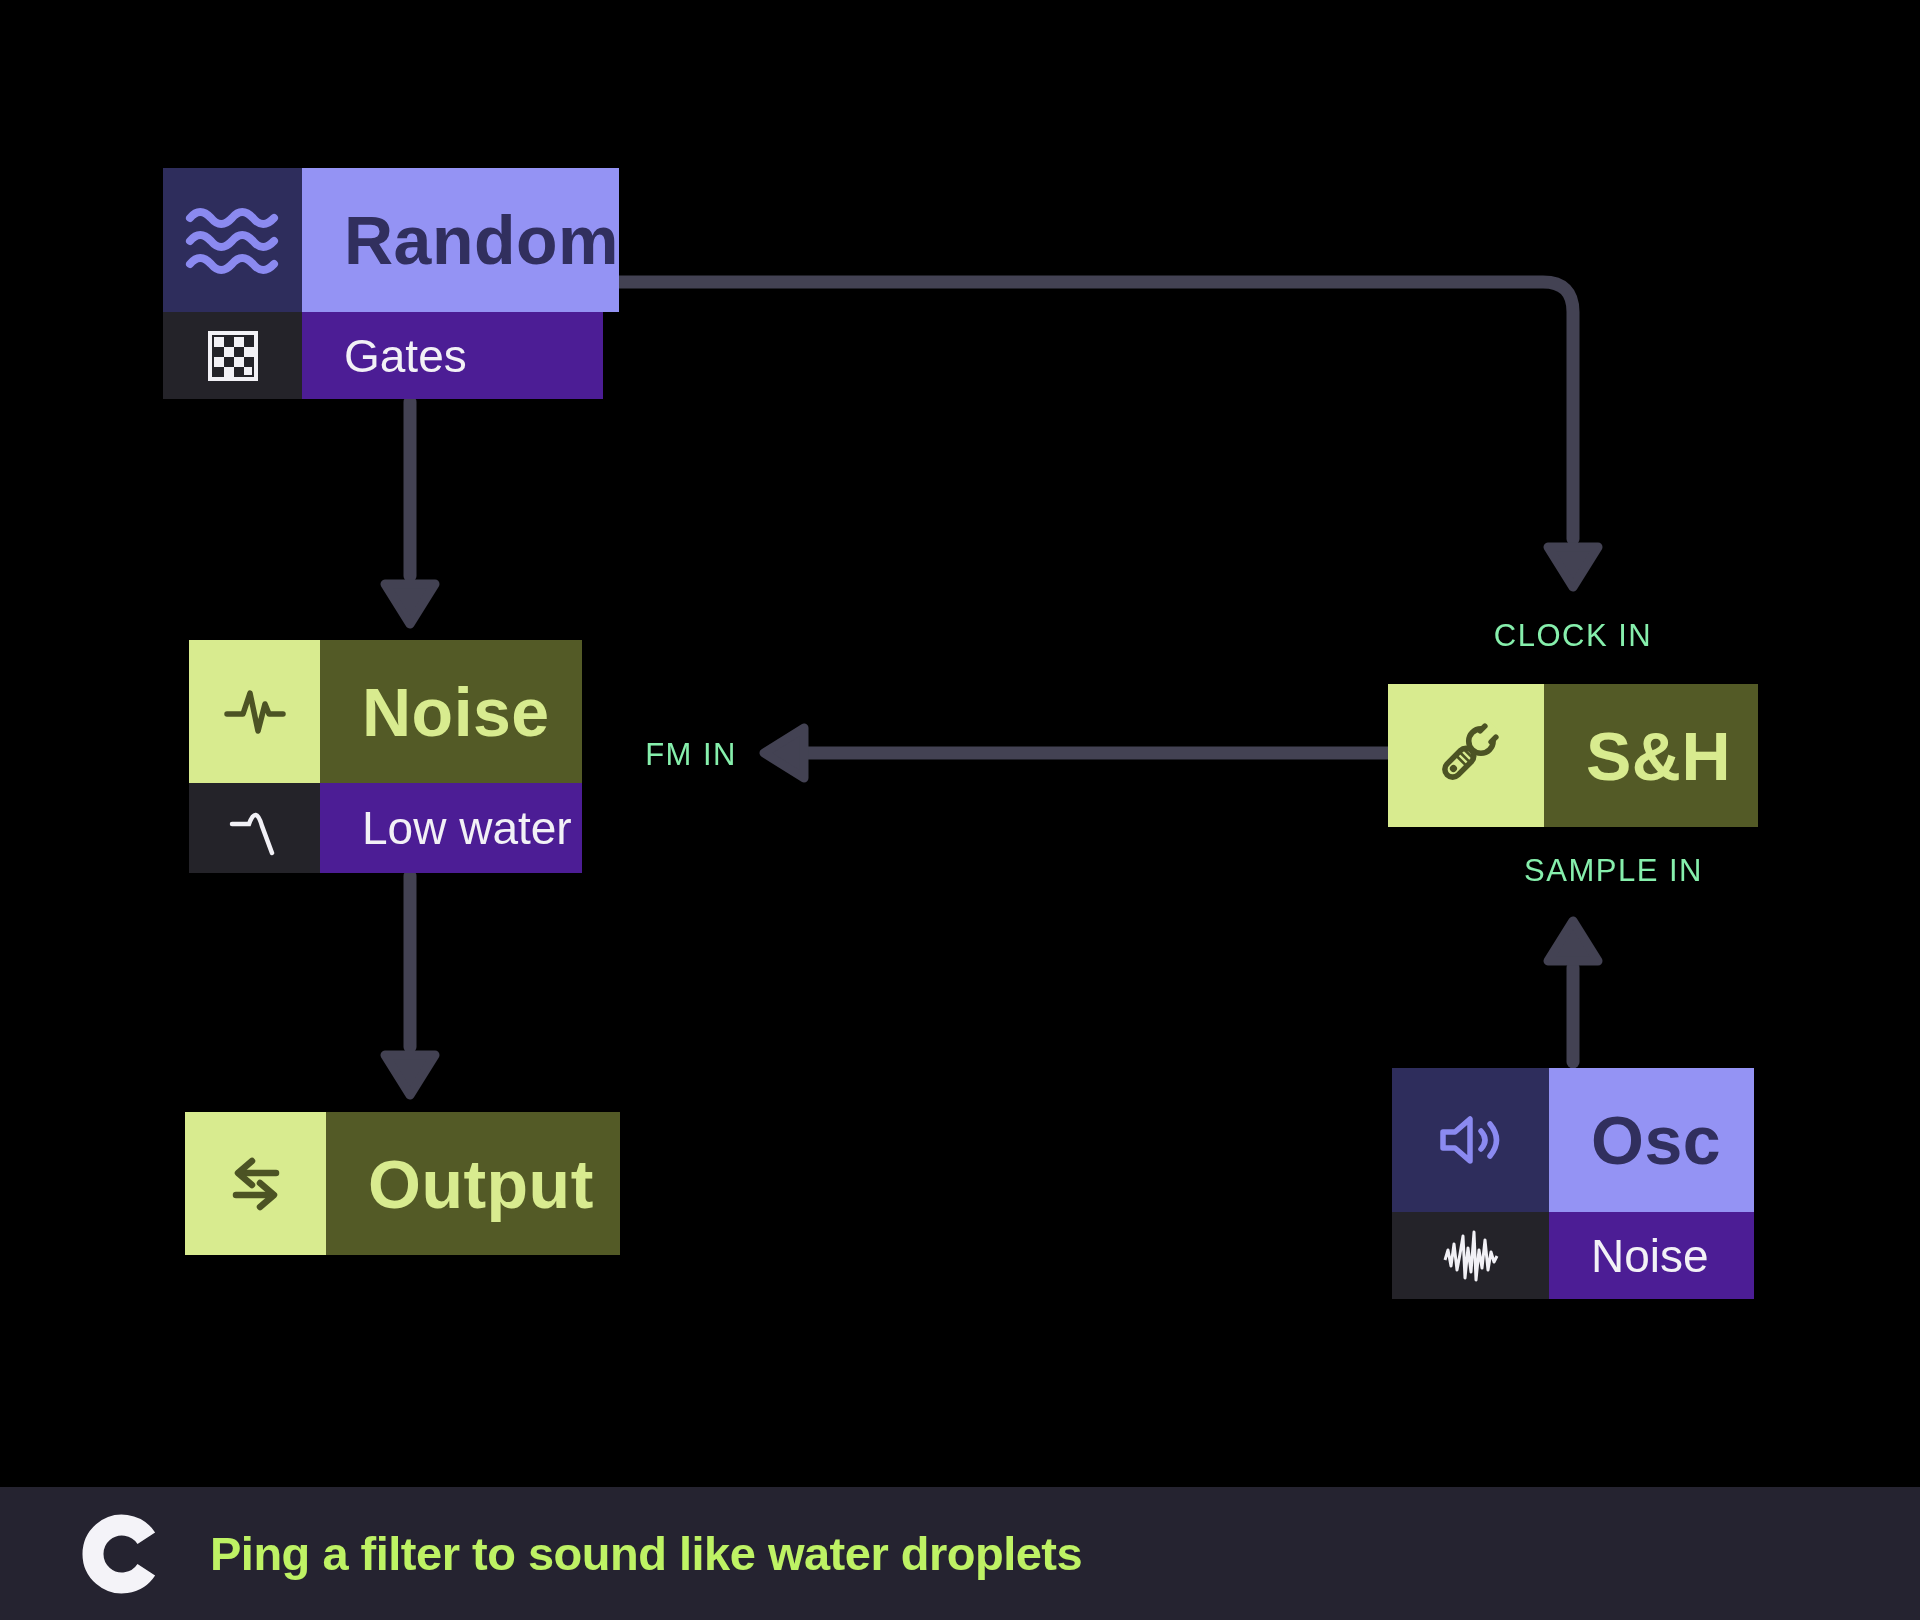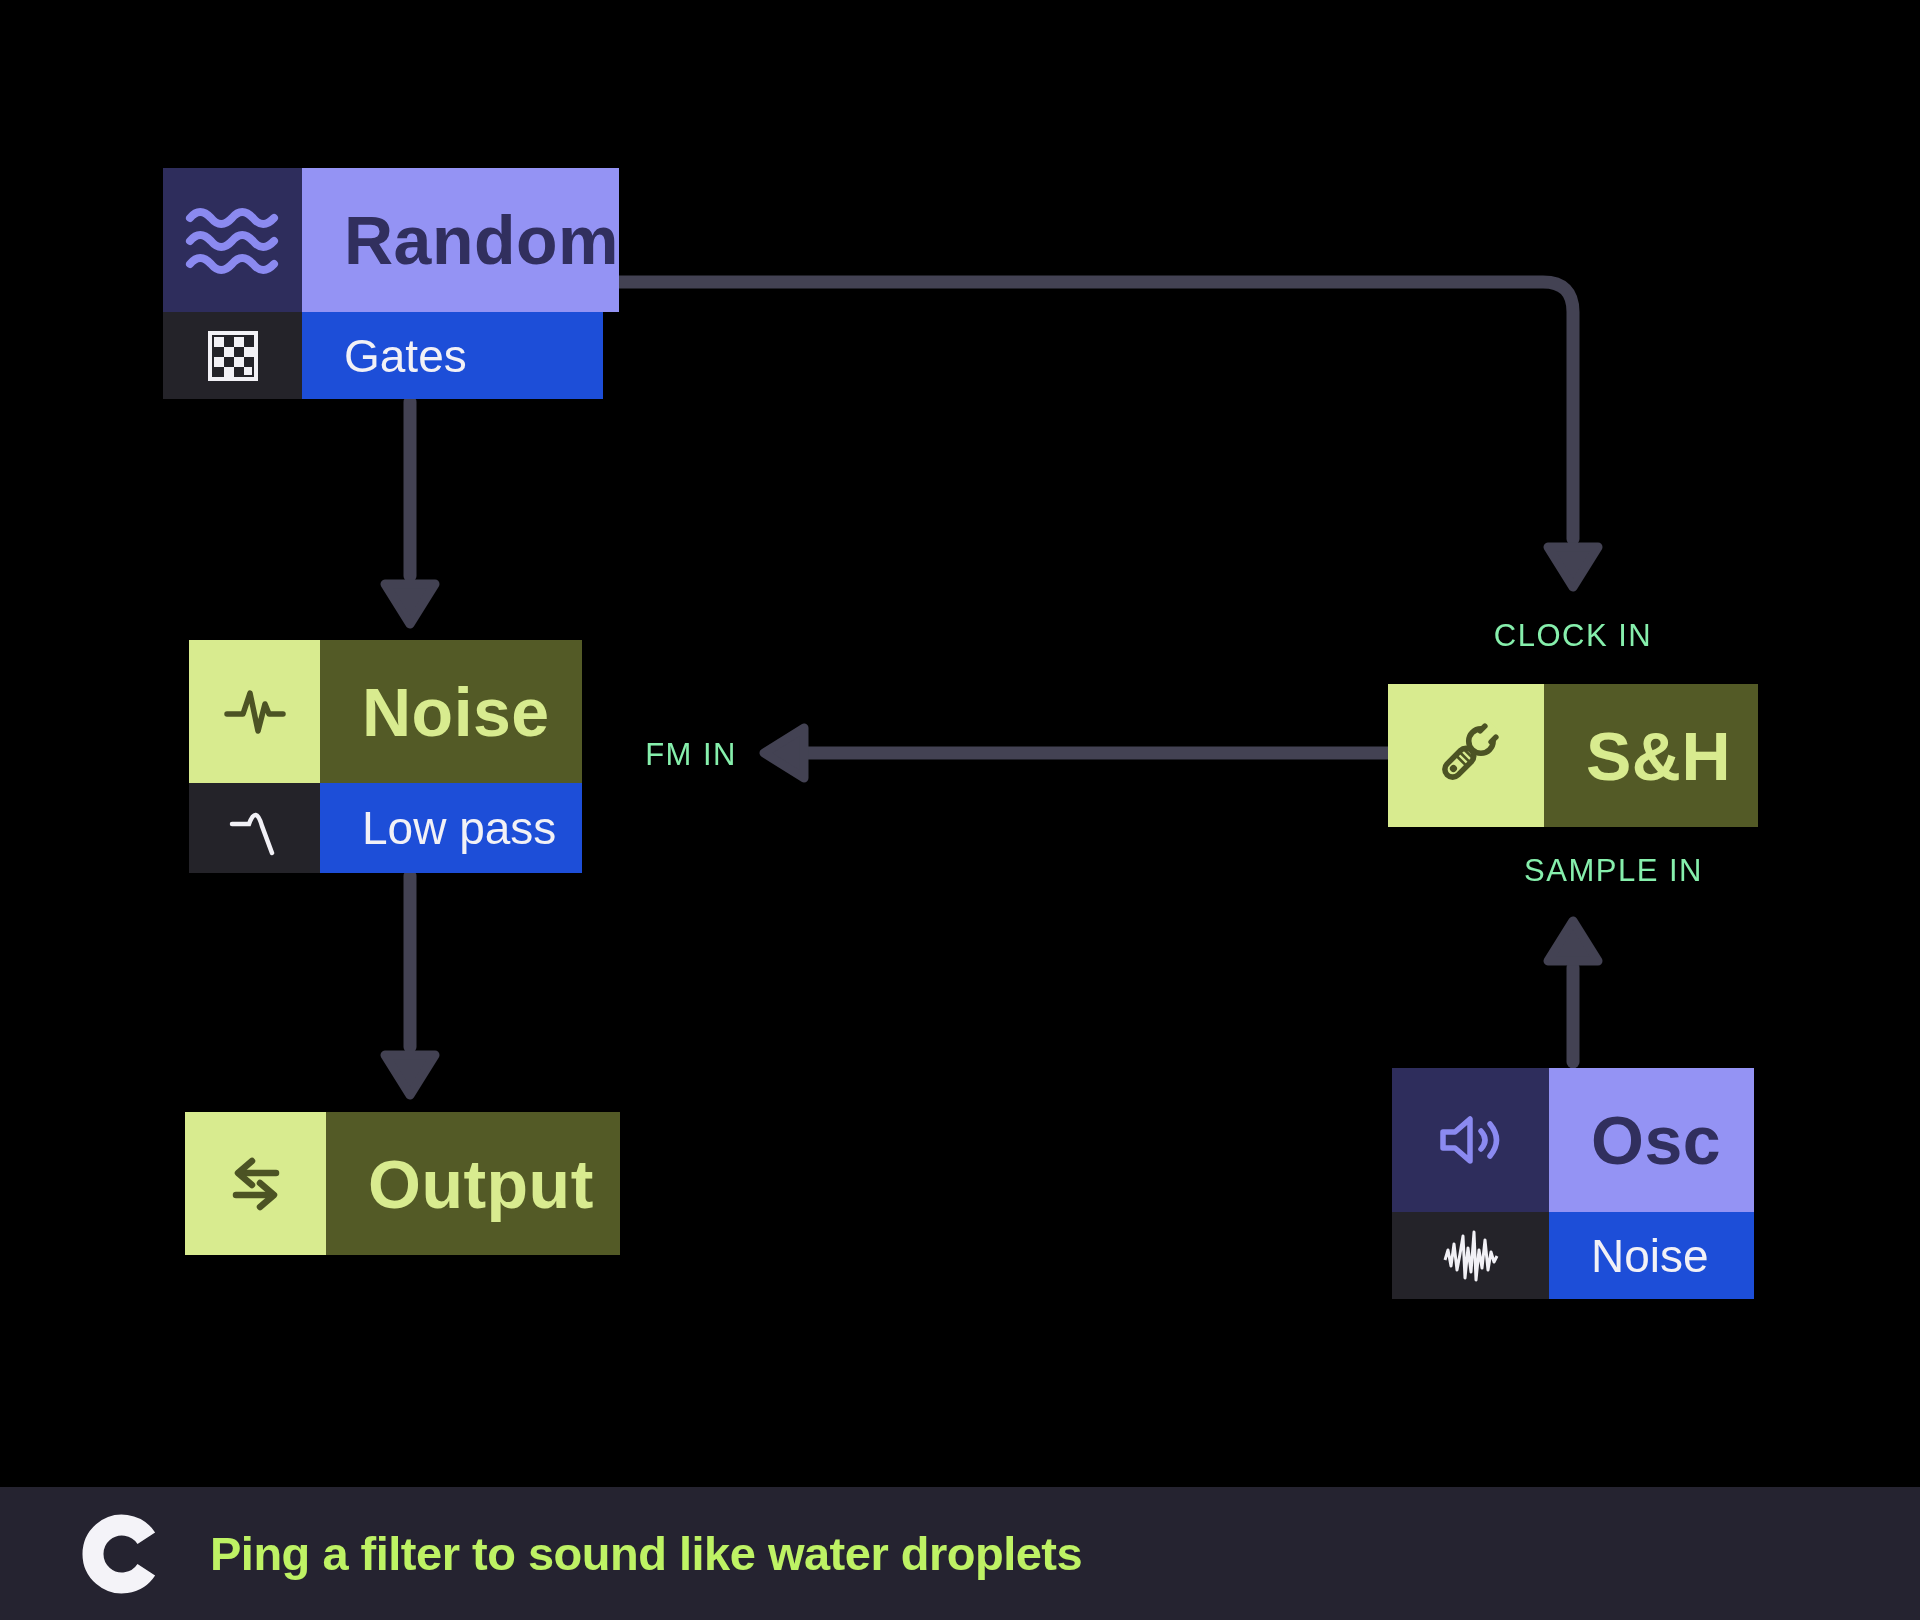--- a/index.html
+++ b/index.html
@@ -4,21 +4,21 @@
 <style>
   html,body{margin:0;padding:0;background:#000;}
   .canvas{position:relative;width:1920px;height:1620px;background:#000000;overflow:hidden;
           font-family:"Liberation Sans",sans-serif;}
   
   .wires{position:absolute;inset:0;z-index:0;}
   
   .node{position:absolute;z-index:2;display:flex;flex-direction:column;--iconw:140px;}
   .row{display:flex;width:100%;}
   .hdr{height:144px;}
-  .sub{height:87px;background:#1d4ed8;justify-content:flex-end;}
+  .sub{height:87px;background:#4c1d95;justify-content:flex-end;}
   .icon-cell{width:var(--iconw);flex:none;display:flex;align-items:center;justify-content:center;}
   .label-cell{flex:1;display:flex;align-items:center;padding-left:42px;box-sizing:border-box;}
   .hdr .label-cell{font-weight:700;font-size:68px;letter-spacing:0.5px;}
   .sub .label-cell{font-weight:300;font-size:46px;color:#F2F1F6;}
   .sub .icon-cell{background:#242329;}
   .t-purple .hdr .label-cell{background:#9493F4;color:#312F5E;}
   .t-purple .hdr .icon-cell{background:#2E2D5C;}
   .t-green .hdr .label-cell{background:#535A26;color:#D8EB8F;}
   .t-green .hdr .icon-cell{background:#D8EB8F;}
   
@@ -101,21 +101,21 @@
         </svg>
       </div>
       <div class="label-cell">Noise</div>
     </div>
     <div class="row sub" style="height:90px;">
       <div class="icon-cell">
         <svg width="56" height="60" viewBox="0 0 56 60" fill="none" stroke="#F2F1F6" stroke-width="4.5" stroke-linecap="round">
           <path d="M5,26 H22 Q29,7 35,28 L45,55"></path>
         </svg>
       </div>
-      <div class="label-cell">Low pass</div>
+      <div class="label-cell">Low water</div>
     </div>
   </div>
 
   <div class="node t-green n-output">
     <div class="row hdr" style="height:143px;">
       <div class="icon-cell">
         <svg width="68" height="68" viewBox="0 0 68 68" fill="none" stroke="#4C5324" stroke-width="6.5" stroke-linecap="round" stroke-linejoin="round">
           <path d="M54,23 H18"></path>
             <path d="M30,11 L16,23 L30,35"></path>
           <path d="M14,45 H50"></path>

